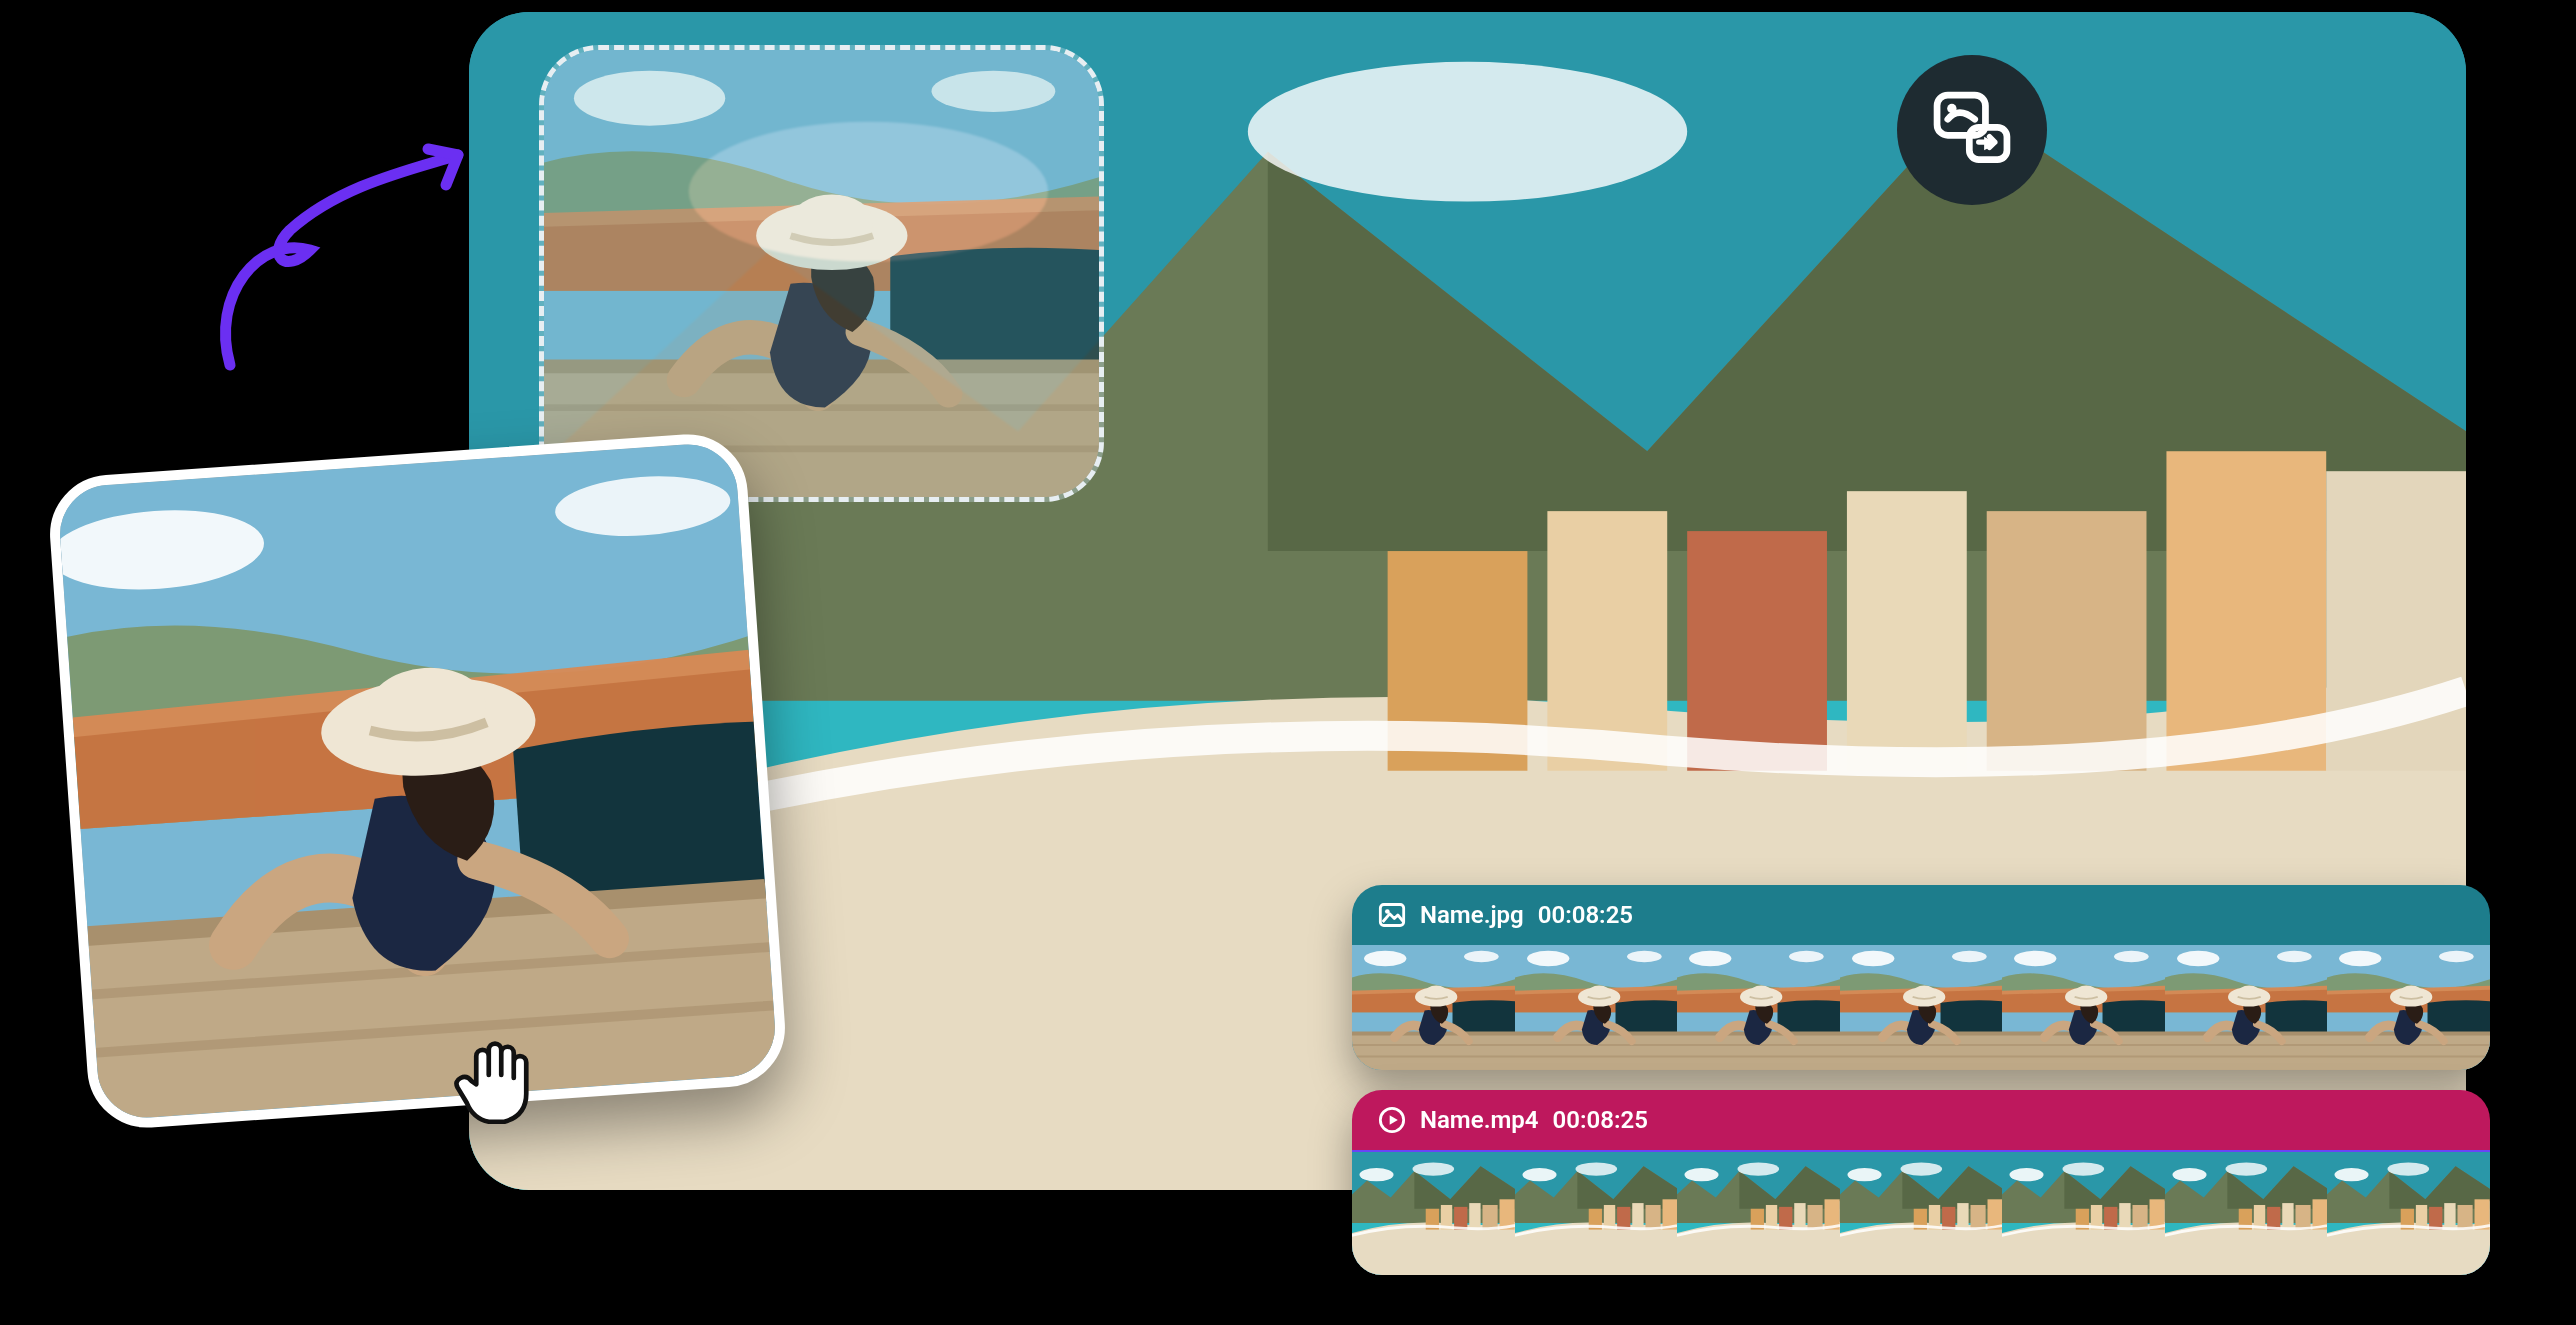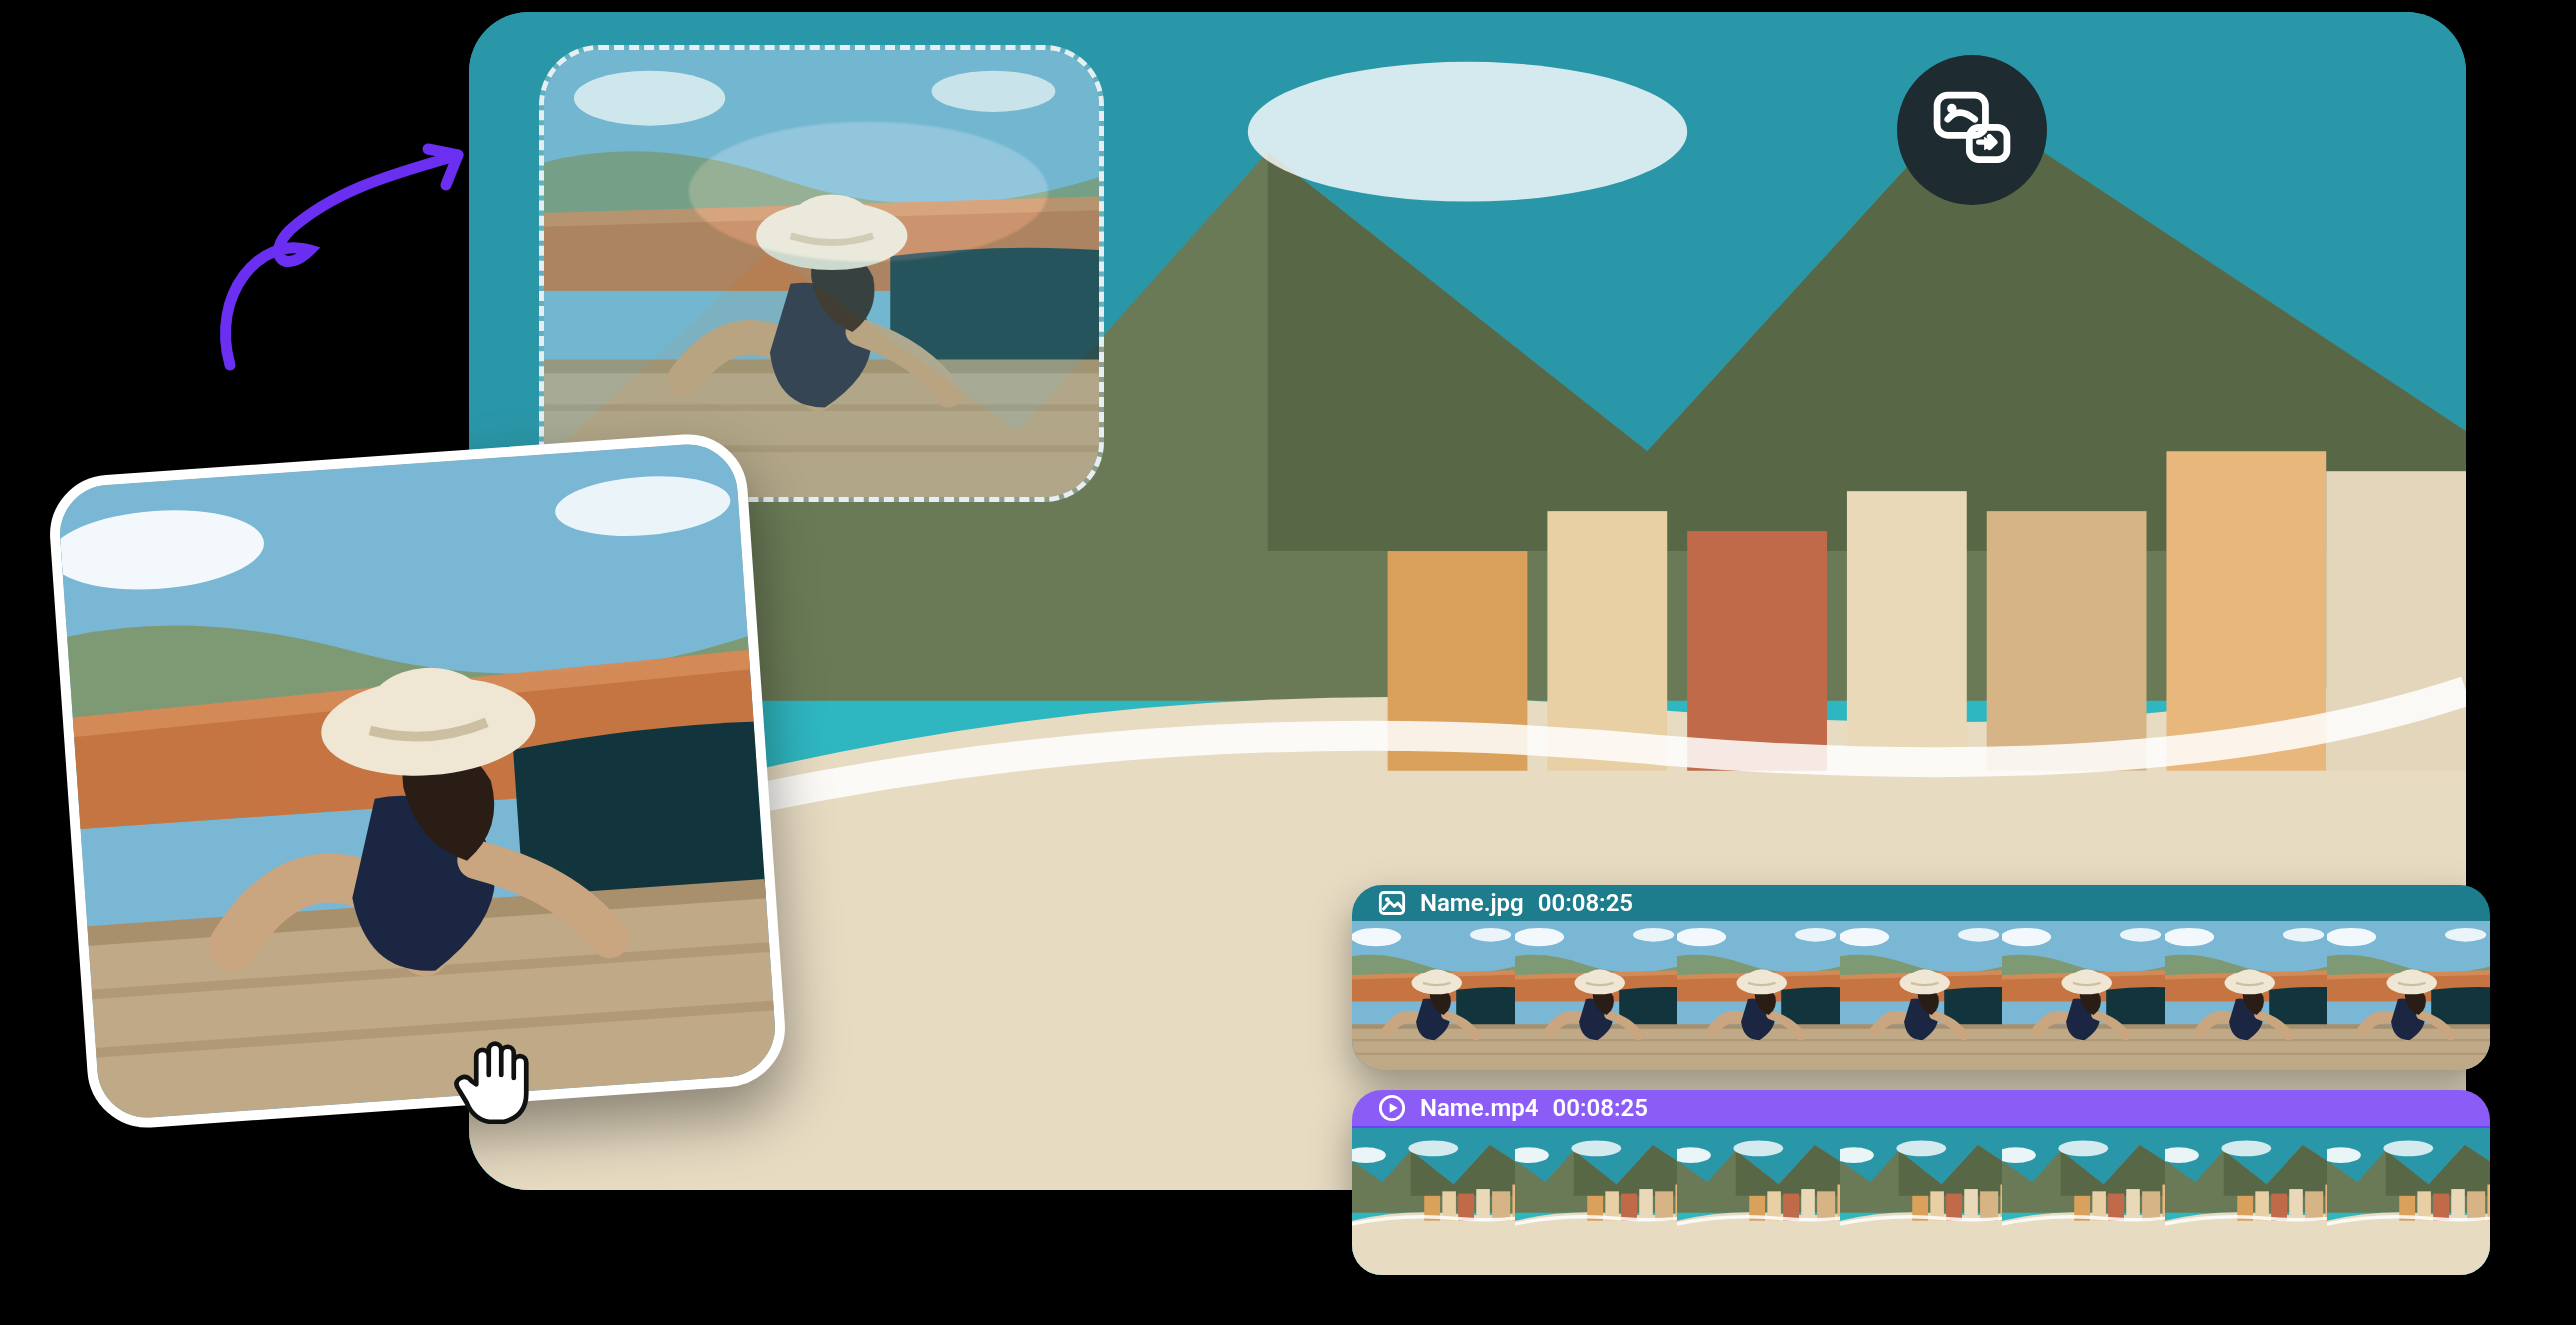--- a/index.html
+++ b/index.html
@@ -41,22 +41,22 @@
   .hand svg{width:100%;height:100%;}
   
   .arrow{position:absolute;left:190px;top:115px;width:300px;height:260px;}
   .arrow svg{width:100%;height:100%;}
   
   .track{
     position:absolute;left:1352px;width:1138px;border-radius:30px;overflow:hidden;
     display:flex;flex-direction:column;box-shadow:0 18px 40px rgba(0,0,0,.35);
   }
   .track-a{top:885px;height:185px;background:#1d7d8c;}
-  .track-b{top:1090px;height:185px;background:#8b5cf6;}
-  .track-head{display:flex;align-items:center;gap:14px;height:36px;padding:0 26px;color:#fff;font-size:24px;font-weight:600;}
+  .track-b{top:1090px;height:185px;background:#be185d;}
+  .track-head{display:flex;align-items:center;gap:14px;height:60px;padding:0 26px;color:#fff;font-size:24px;font-weight:600;}
   .track-head .ic{display:flex;width:28px;height:28px;}
   .track-head .ic svg{width:100%;height:100%;}
   .strip{flex:1;display:flex;gap:0;}
   .frame{flex:1 1 0;position:relative;overflow:hidden;}
   .frame svg{position:absolute;inset:0;width:100%;height:100%;}
   .track-b .strip{border-top:2px solid #6a44f5;}
 </style>
 </head>
 <body>
 

